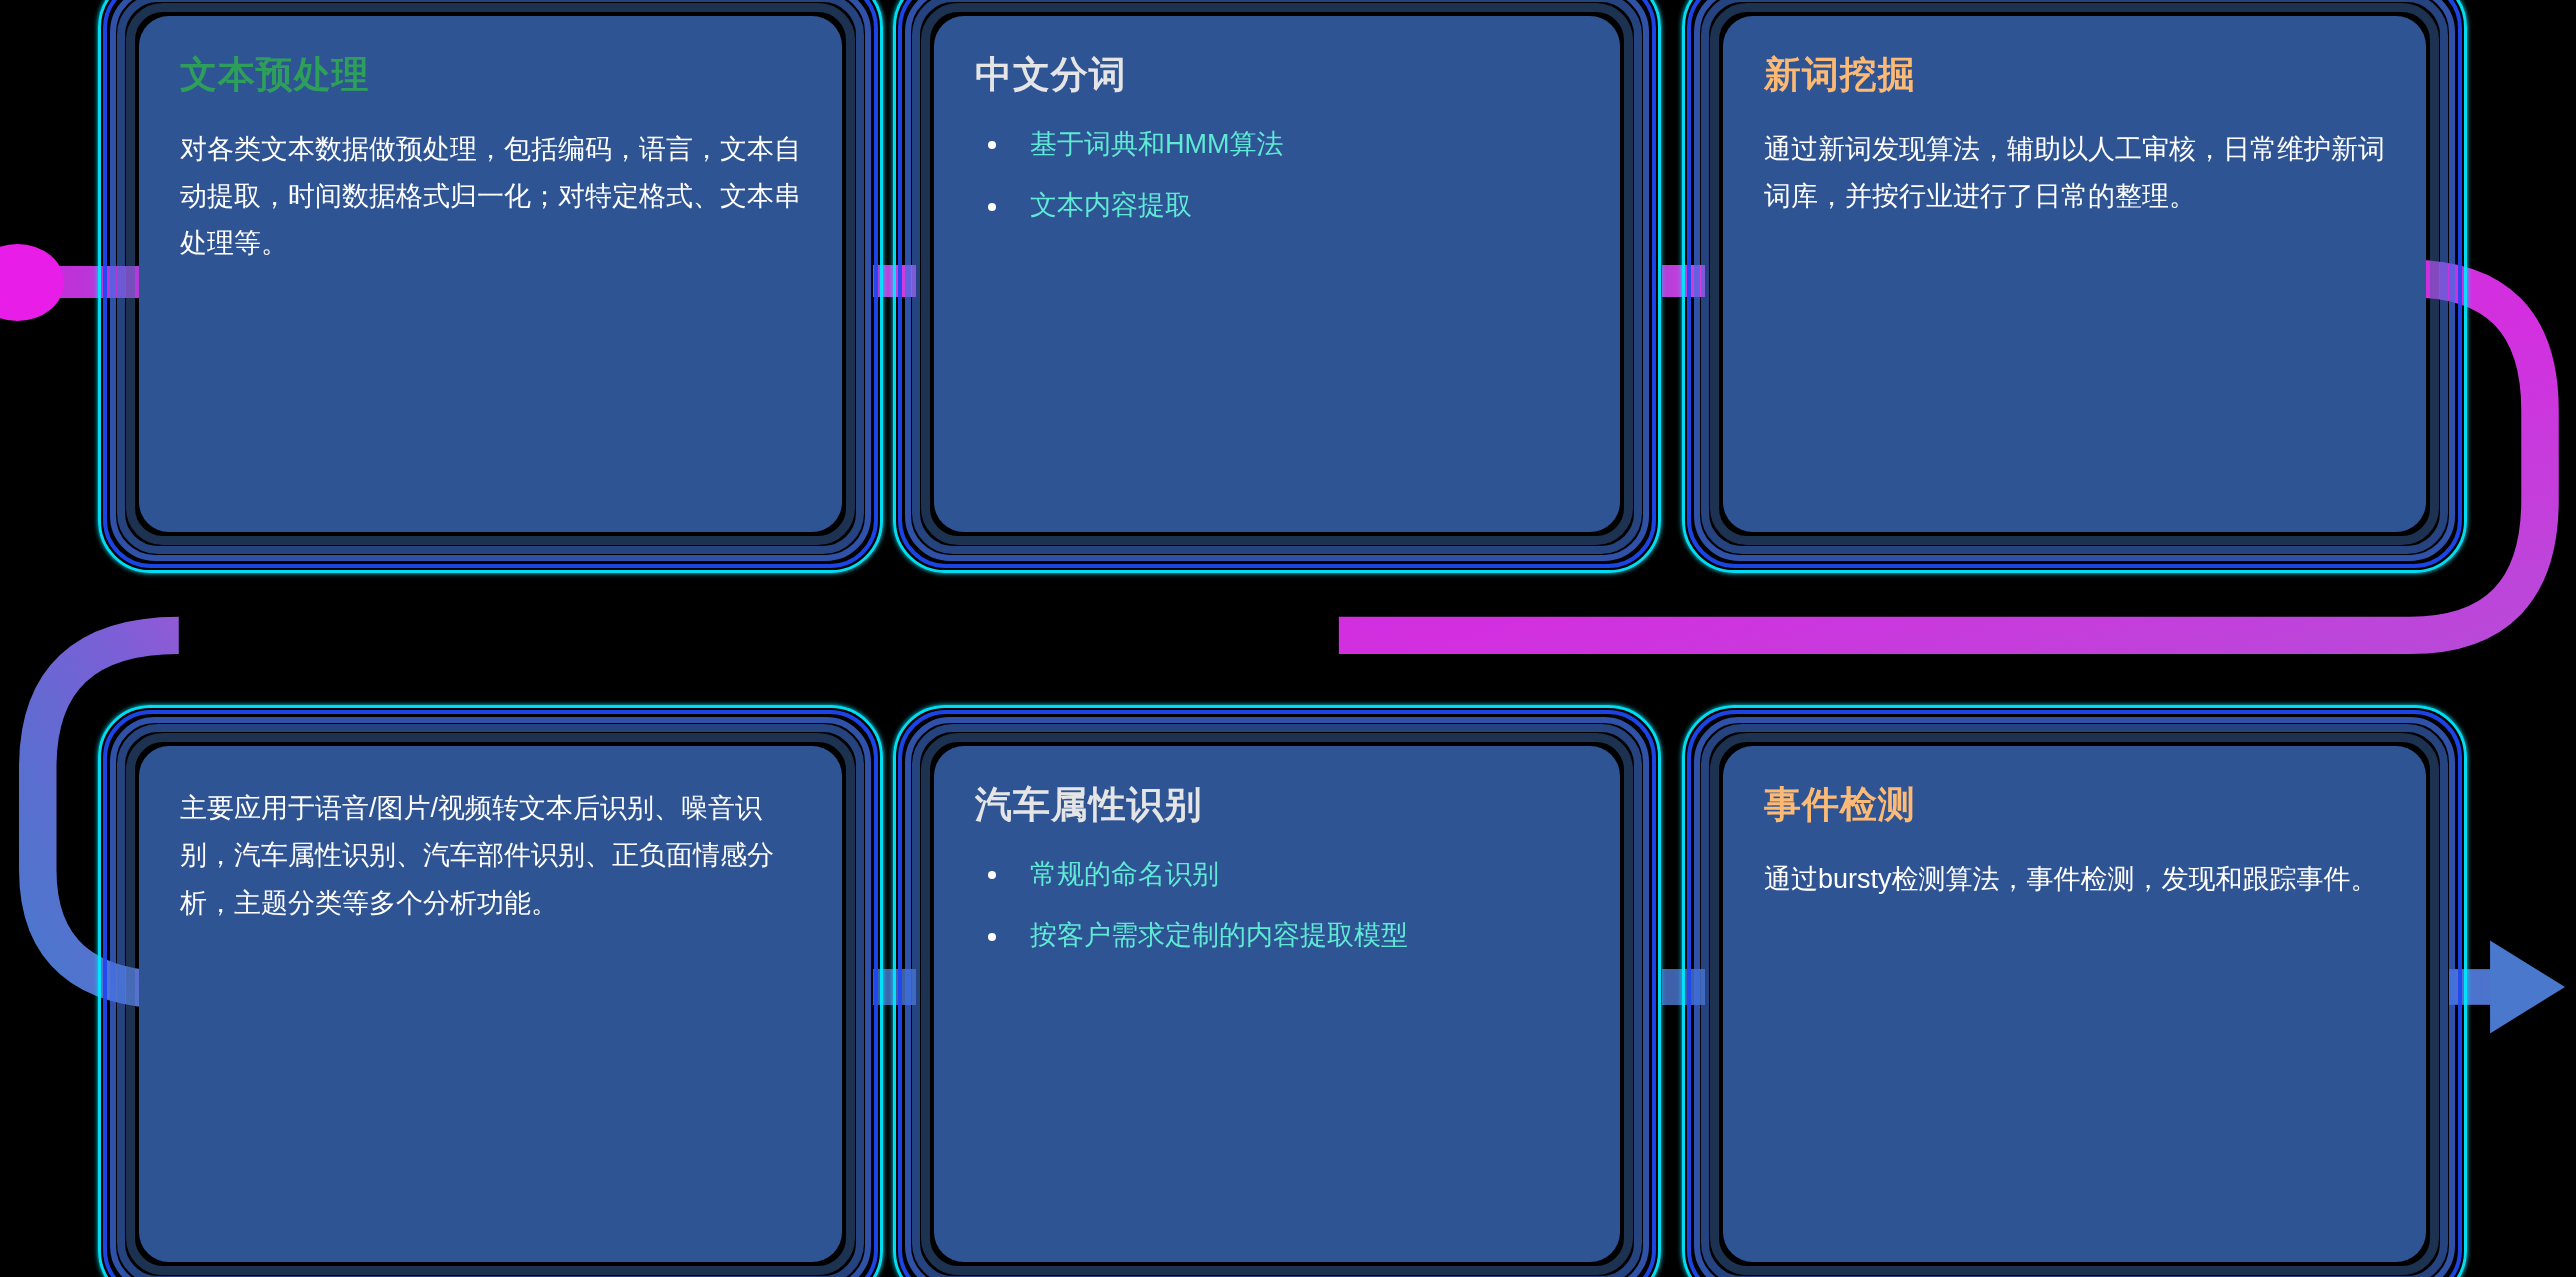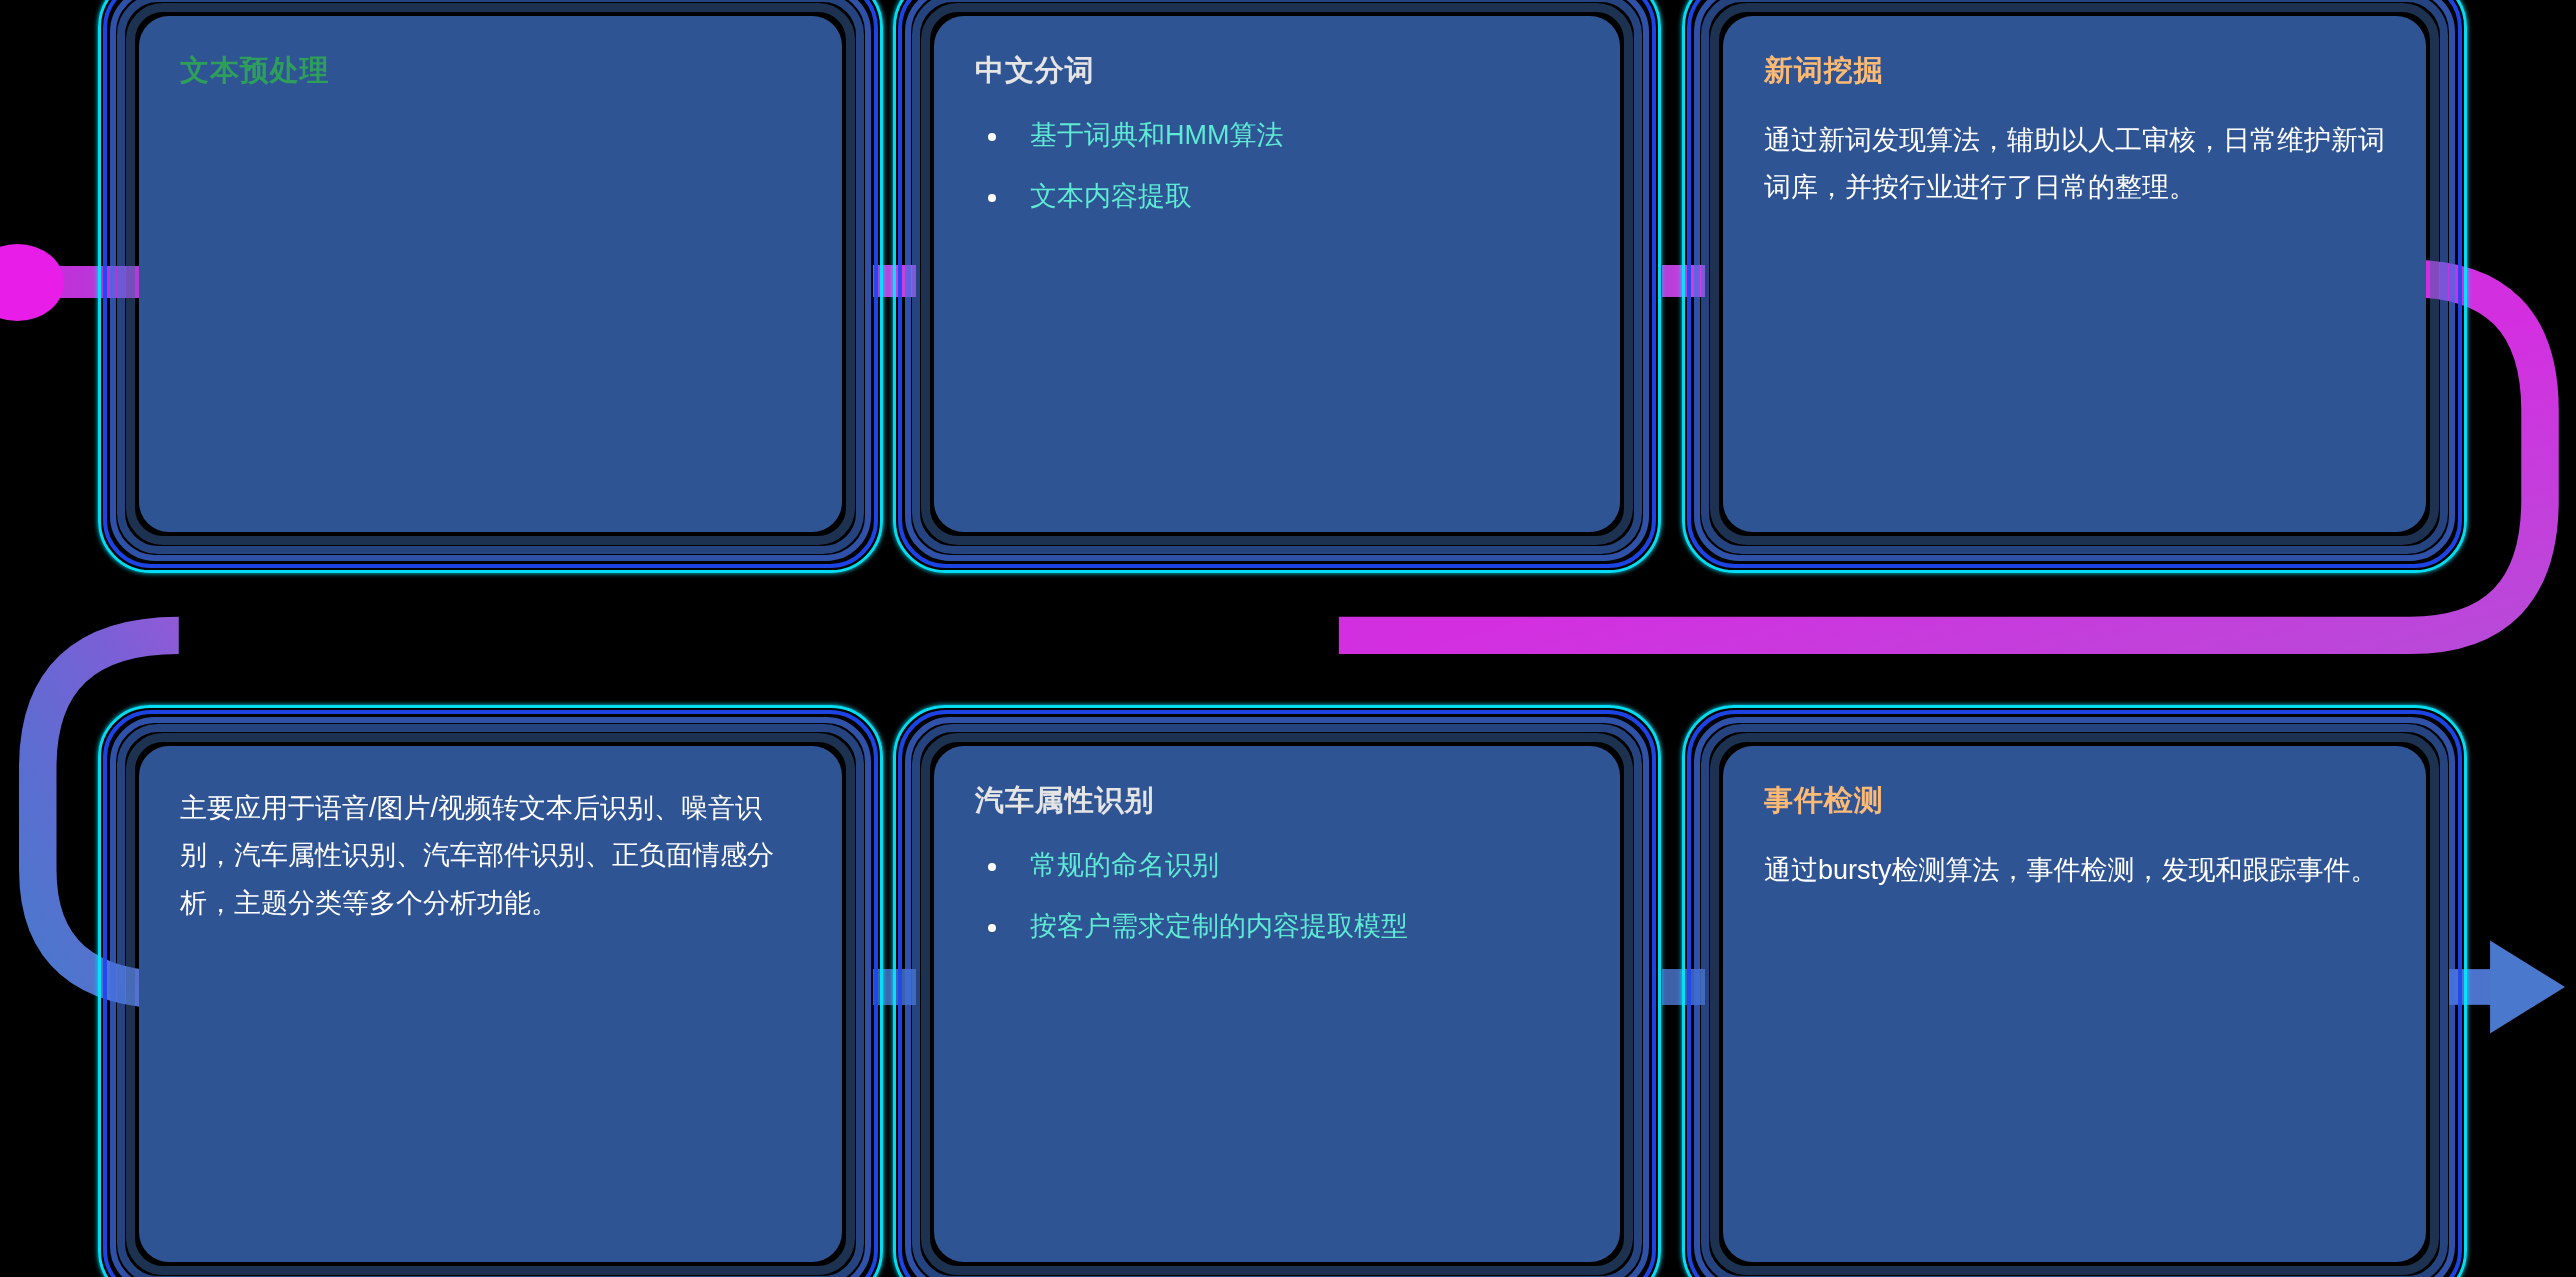--- a/index.html
+++ b/index.html
@@ -33,21 +33,21 @@
     position:relative;
     width:100%; height:100%;
     background:#2f5494;
     border-radius:30px;
     padding:39px 41px 27px 41px;
     z-index:2;
   }
 
   .card-title {
     font-weight:bold;
-    font-size:29px;
+    font-size:37px;
     letter-spacing:0.9px;
     line-height:1.1;
     margin-bottom:30px;
     white-space:nowrap;
   }
   .t-green { color:#2e9e5b; }
   .t-lime  { color:#e5e5e5; }
   .t-gold  { color:#fdba74; }
 
   .card-body {
@@ -134,20 +134,23 @@
   <div class="chip chip-blue" style="left:1662px; top:969px; width:43px; height:36px;"></div>
 
   <div class="card-wrap" style="left:98px; top:-25px; width:785px; height:598px;">
     <div class="glow g1"></div>
     <div class="glow g2"></div>
     <div class="glow g3"></div>
     <div class="glow g4"></div>
     <div class="glow g5"></div>
     <div class="card">
       <div class="card-title t-green">文本预处理</div>
+      <div class="card-body">
+        <div class="para">对各类文本数据做预处理，包括编码，语言，文本自动提取，时间数据格式归一化；对特定格式、文本串处理等。</div>
+      </div>
     </div>
   </div>
 
   <div class="card-wrap" style="left:893px; top:-25px; width:768px; height:598px;">
     <div class="glow g1"></div>
     <div class="glow g2"></div>
     <div class="glow g3"></div>
     <div class="glow g4"></div>
     <div class="glow g5"></div>
     <div class="card">

